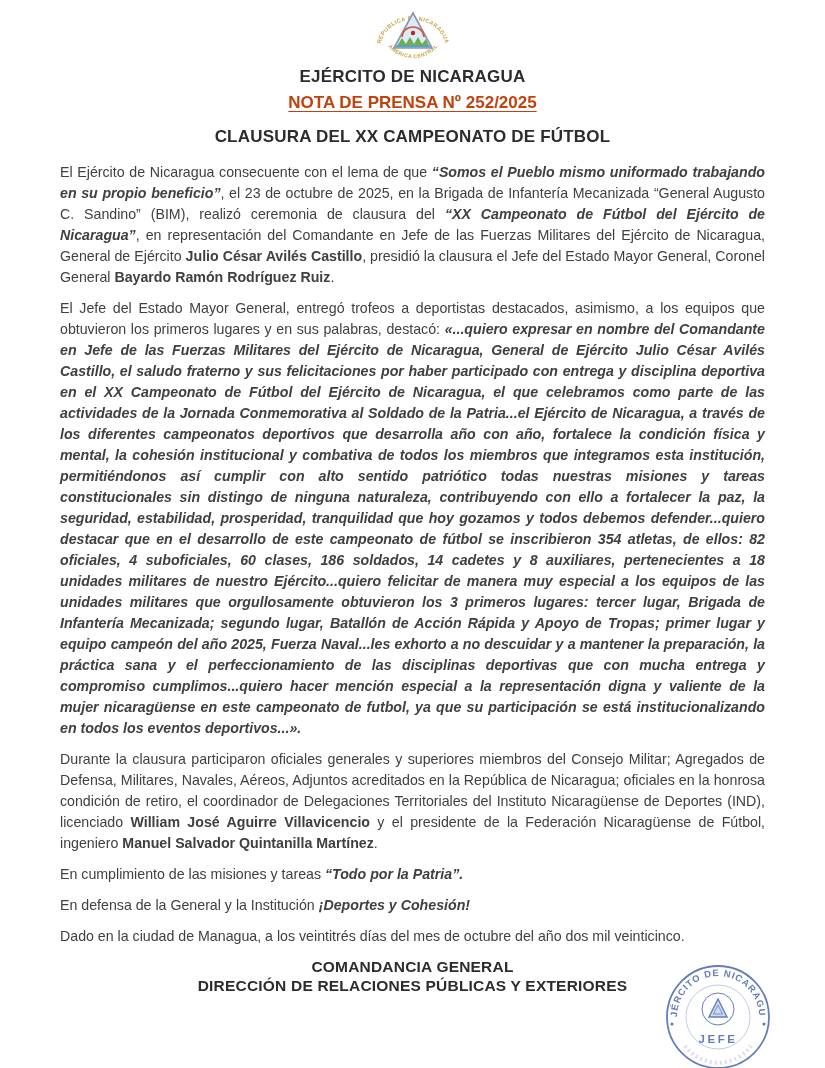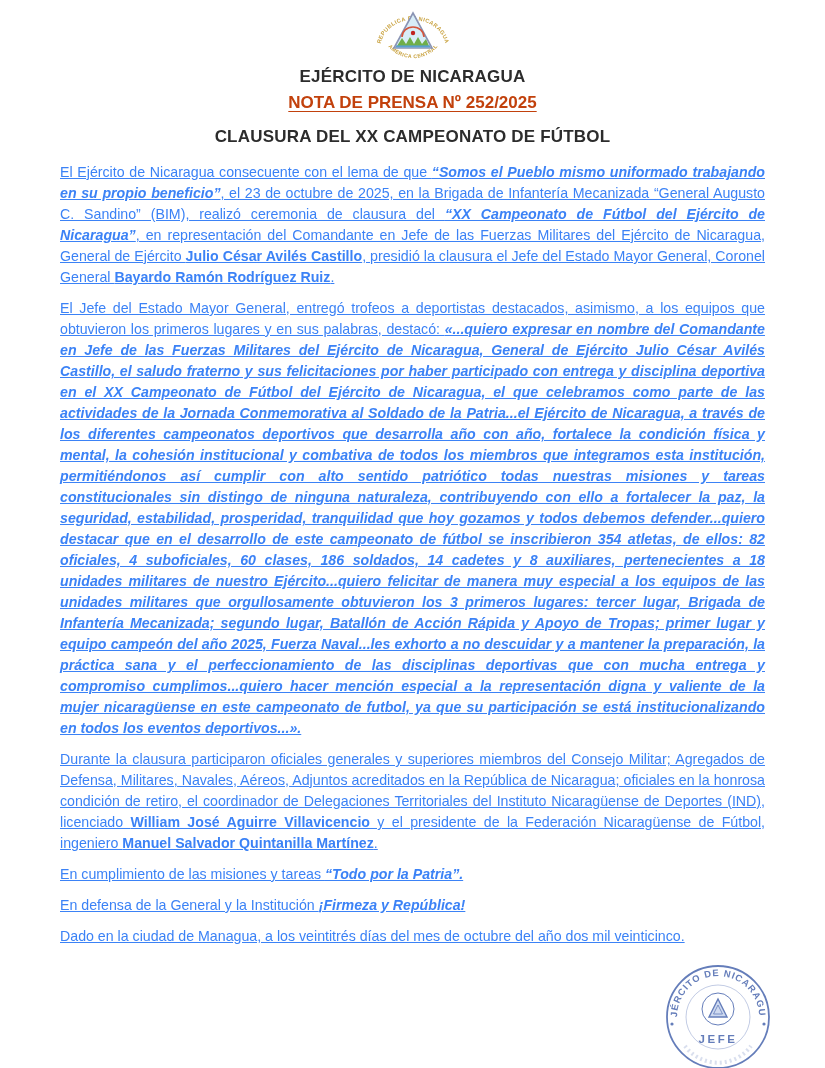--- a/index.html
+++ b/index.html
@@ -24,21 +24,21 @@
     line-height:20px; margin-top:6px;
     text-decoration:underline; text-underline-offset:3px;
   }
   .headline {
     font-size:17px; font-weight:bold; color:#2c2c2c;
     line-height:22px; margin-top:13px; letter-spacing:0.2px;
   }
   .content { padding:14px 60px 0 60px; }
   .para {
     text-align:justify; font-size:14.2px; line-height:21px;
-    margin-bottom:10px; color:#3b82f6;text-decoration:underline;
+    margin-bottom:10px; color:#404040;
   }
   .run-normal { font-weight:normal; font-style:normal; }
   .run-bold { font-weight:bold; }
   .run-bolditalic { font-weight:bold; font-style:italic; }
   .footer {
     text-align:center; margin-top:4px;
     font-weight:bold; font-size:15.5px; line-height:19px; color:#2c2c2c;
     letter-spacing:0.2px;
   }
   .footer .line { margin:0; }
@@ -81,24 +81,28 @@
     <div class="org-title">EJÉRCITO DE NICARAGUA</div>
     <div class="press-note">NOTA DE PRENSA Nº 252/2025</div>
     <div class="headline">CLAUSURA DEL XX CAMPEONATO DE FÚTBOL</div>
   </div>
 
   <div class="content">
       <p class="para"><span class="run-normal">El Ejército de Nicaragua consecuente con el lema de que </span><span class="run-bolditalic">“Somos el Pueblo mismo uniformado trabajando en su propio beneficio”</span><span class="run-normal">, el 23 de octubre de 2025, en la Brigada de Infantería Mecanizada “General Augusto C. Sandino” (BIM), realizó ceremonia de clausura del </span><span class="run-bolditalic">“XX Campeonato de Fútbol del Ejército de Nicaragua”</span><span class="run-normal">, en representación del Comandante en Jefe de las Fuerzas Militares del Ejército de Nicaragua, General de Ejército </span><span class="run-bold">Julio César Avilés Castillo</span><span class="run-normal">, presidió la clausura el Jefe del Estado Mayor General, Coronel General </span><span class="run-bold">Bayardo Ramón Rodríguez Ruiz</span><span class="run-normal">.</span></p>
       <p class="para"><span class="run-normal">El Jefe del Estado Mayor General, entregó trofeos a deportistas destacados, asimismo, a los equipos que obtuvieron los primeros lugares y en sus palabras, destacó: </span><span class="run-bolditalic">«...quiero expresar en nombre del Comandante en Jefe de las Fuerzas Militares del Ejército de Nicaragua, General de Ejército Julio César Avilés Castillo, el saludo fraterno y sus felicitaciones por haber participado con entrega y disciplina deportiva en el XX Campeonato de Fútbol del Ejército de Nicaragua, el que celebramos como parte de las actividades de la Jornada Conmemorativa al Soldado de la Patria...el Ejército de Nicaragua, a través de los diferentes campeonatos deportivos que desarrolla año con año, fortalece la condición física y mental, la cohesión institucional y combativa de todos los miembros que integramos esta institución, permitiéndonos así cumplir con alto sentido patriótico todas nuestras misiones y tareas constitucionales sin distingo de ninguna naturaleza, contribuyendo con ello a fortalecer la paz, la seguridad, estabilidad, prosperidad, tranquilidad que hoy gozamos y todos debemos defender...quiero destacar que en el desarrollo de este campeonato de fútbol se inscribieron 354 atletas, de ellos: 82 oficiales, 4 suboficiales, 60 clases, 186 soldados, 14 cadetes y 8 auxiliares, pertenecientes a 18 unidades militares de nuestro Ejército...quiero felicitar de manera muy especial a los equipos de las unidades militares que orgullosamente obtuvieron los 3 primeros lugares: tercer lugar, Brigada de Infantería Mecanizada; segundo lugar, Batallón de Acción Rápida y Apoyo de Tropas;  primer lugar y equipo campeón del año 2025, Fuerza Naval...les exhorto a no descuidar y a mantener la preparación, la práctica sana y el perfeccionamiento de las disciplinas deportivas que con mucha entrega y compromiso cumplimos...quiero hacer mención especial a la representación digna y valiente de la mujer nicaragüense en este campeonato de futbol, ya que su participación se está institucionalizando en todos los eventos deportivos...».</span></p>
       <p class="para"><span class="run-normal">Durante la clausura participaron oficiales generales y superiores miembros del Consejo Militar; Agregados de Defensa, Militares, Navales, Aéreos, Adjuntos acreditados en la República de Nicaragua; oficiales en la honrosa condición de retiro, el coordinador de Delegaciones Territoriales del Instituto Nicaragüense de Deportes (IND), licenciado </span><span class="run-bold">William José Aguirre Villavicencio</span><span class="run-normal"> y el presidente de la Federación Nicaragüense de Fútbol, ingeniero </span><span class="run-bold">Manuel Salvador Quintanilla Martínez</span><span class="run-normal">.</span></p>
       <p class="para"><span class="run-normal">En cumplimiento de las misiones y tareas </span><span class="run-bolditalic">“Todo por la Patria”.</span></p>
-      <p class="para"><span class="run-normal">En defensa de la General y la Institución </span><span class="run-bolditalic">¡Firmeza y República!</span></p>
+      <p class="para"><span class="run-normal">En defensa de la General y la Institución </span><span class="run-bolditalic">¡Deportes y Cohesión!</span></p>
       <p class="para"><span class="run-normal">Dado en la ciudad de Managua, a los veintitrés días del mes de octubre del año dos mil veinticinco.</span></p>
     </div>
 
+  <div class="footer">
+    <p class="line">COMANDANCIA GENERAL</p>
+    <p class="line">DIRECCIÓN DE RELACIONES PÚBLICAS Y EXTERIORES</p>
+  </div>
 
   <svg class="seal" viewBox="0 0 110 110" aria-hidden="true">
     <defs>
       <path id="sealArc" d="M 14 55 A 41 41 0 0 1 96 55" fill="none"></path>
     </defs>
     <circle cx="55" cy="55" r="51" fill="none" stroke="#4a67ae" stroke-width="1.8"></circle>
     <circle cx="55" cy="55" r="32" fill="none" stroke="#4a67ae" stroke-width="0.8" opacity="0.5"></circle>
     <text font-size="9.4" fill="#4a67ae" font-weight="bold" letter-spacing="1">
       <textPath href="#sealArc" startOffset="50%" text-anchor="middle">EJÉRCITO DE NICARAGUA</textPath>
     </text>

